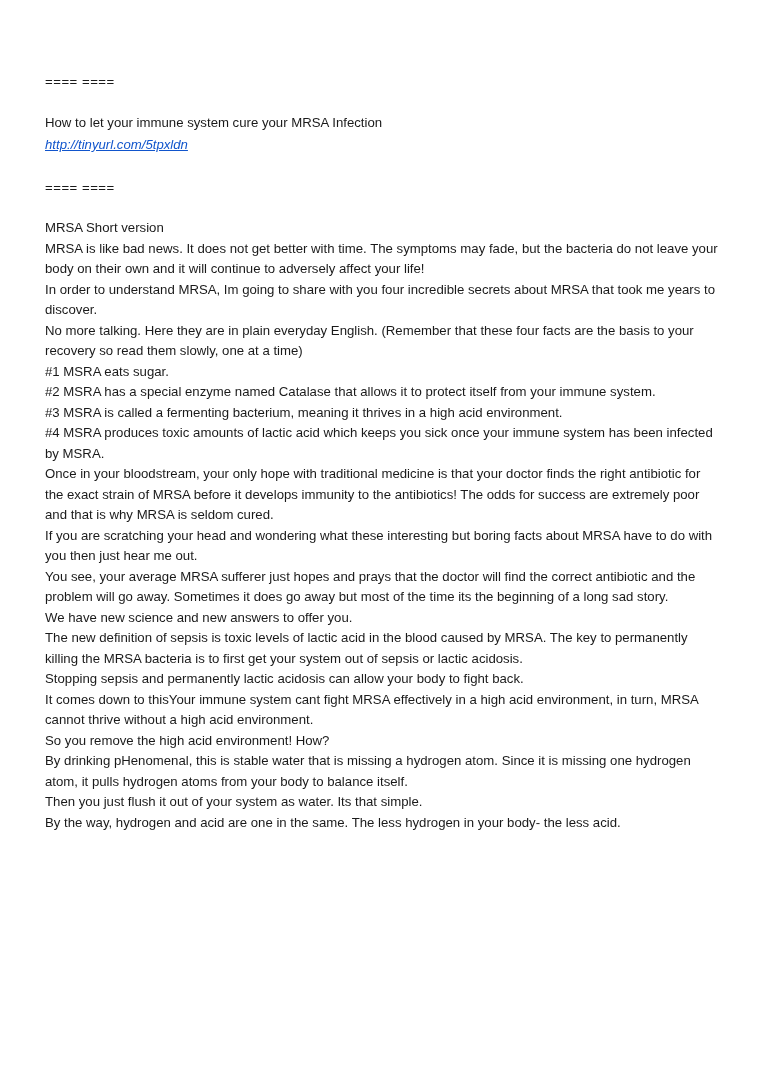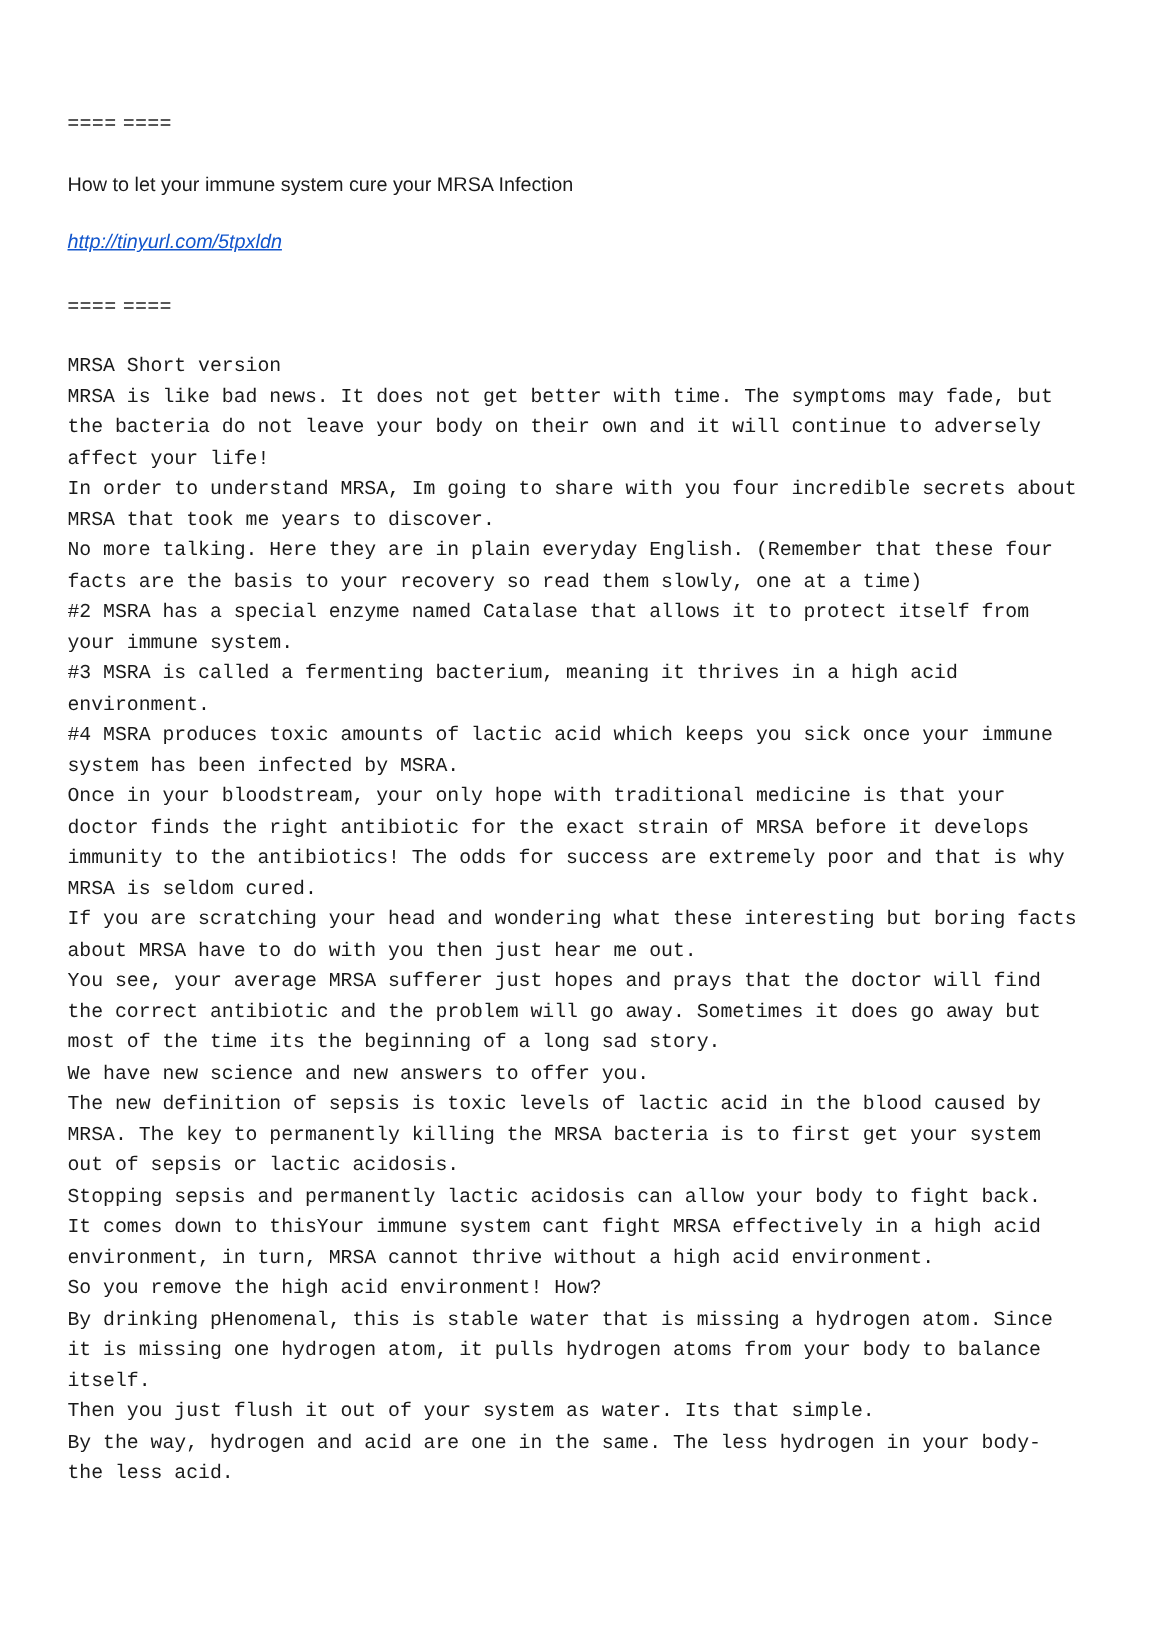--- a/index.html
+++ b/index.html
@@ -28,31 +28,30 @@
   }
   .sep {
     margin: 0 0 20px 0;
     letter-spacing: 0.5px;
   }
   .sep.second {
     margin-top: 22px;
     margin-bottom: 20px;
   }
   .title-line {
-    margin: 0 0 18px 0;
+    margin: 0 0 2px 0;
   }
   .link {
     color: #1155cc;
     text-decoration: underline;
     cursor: pointer;
     font-style: italic;
   }
   .para {
     margin: 0;
-    font-family: Liberation Mono, monospace;
   }
   .blk {
     margin: 0;
   }
 </style>
 </head>
 <body>
 
 <div class="page">
   <div class="doc-body">
@@ -65,20 +64,21 @@
       <a class="link" href="#">http://tinyurl.com/5tpxldn</a>
     </p>
 
     <p class="sep second">==== ====</p>
 
     <p class="para">MRSA Short version</p>
 
     <p class="para">MRSA is like bad news. It does not get better with time. The symptoms may fade, but the bacteria do not leave your body on their own and it will continue to adversely affect your life!</p>
     <p class="para">In order to understand MRSA, Im going to share with you four incredible secrets about MRSA that took me years to discover.</p>
     <p class="para">No more talking. Here they are in plain everyday English. (Remember that these four facts are the basis to your recovery so read them slowly, one at a time)</p>
+    <p class="para">#1 MSRA eats sugar.</p>
     <p class="para">#2 MSRA has a special enzyme named Catalase that allows it to protect itself from your immune system.</p>
     <p class="para">#3 MSRA is called a fermenting bacterium, meaning it thrives in a high acid environment.</p>
     <p class="para">#4 MSRA produces toxic amounts of lactic acid which keeps you sick once your immune system has been infected by MSRA.</p>
     <p class="para">Once in your bloodstream, your only hope with traditional medicine is that your doctor finds the right antibiotic for the exact strain of MRSA before it develops immunity to the antibiotics! The odds for success are extremely poor and that is why MRSA is seldom cured.</p>
     <p class="para">If you are scratching your head and wondering what these interesting but boring facts about MRSA have to do with you then just hear me out.</p>
     <p class="para">You see, your average MRSA sufferer just hopes and prays that the doctor will find the correct antibiotic and the problem will go away. Sometimes it does go away but most of the time its the beginning of a long sad story.</p>
     <p class="para">We have new science and new answers to offer you.</p>
     <p class="para">The new definition of sepsis is toxic levels of lactic acid in the blood caused by MRSA. The key to permanently killing the MRSA bacteria is to first get your system out of sepsis or lactic acidosis.</p>
     <p class="para">Stopping sepsis and permanently lactic acidosis can allow your body to fight back.</p>
     <p class="para">It comes down to thisYour immune system cant fight MRSA effectively in a high acid environment, in turn, MRSA cannot thrive without a high acid environment.</p>

